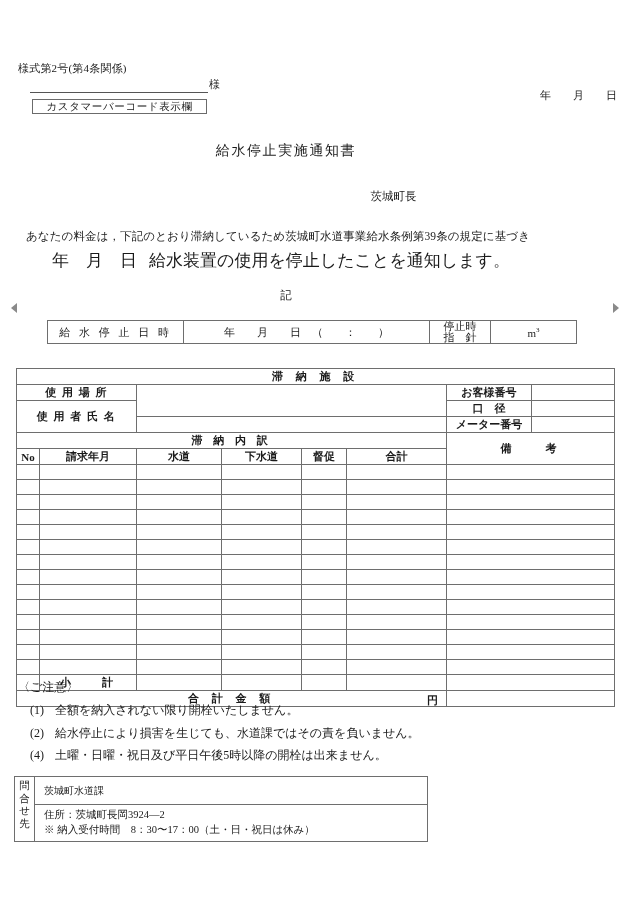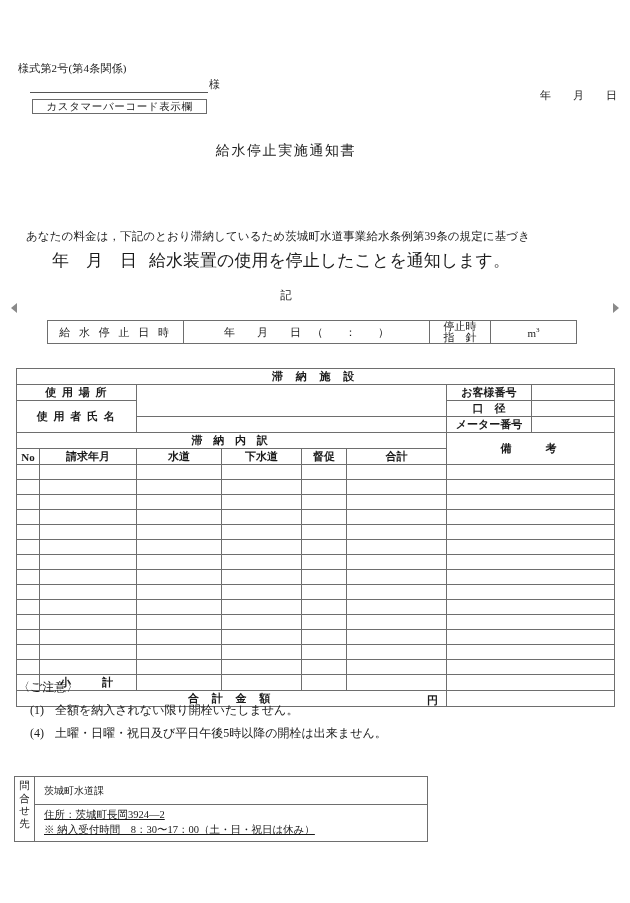--- a/index.html
+++ b/index.html
@@ -260,40 +260,41 @@
     padding-right: 10px;
     line-height: 12px;
     white-space: nowrap;
   }
   .contact-tels .tl { display: inline-block; width: 52px; }
   .contact-row2 {
     padding: 3px 0 4px 9px;
     font-size: 10.5px;
     line-height: 14.5px;
   }
-  .contact-row2 div { white-space: nowrap; text-decoration: underline; }
+  .contact-row2 div { white-space: nowrap; }
 </style>
 </head>
 <body>
 
 <div class="page">
 
   <div class="form-no">様式第2号(第4条関係)</div>
 
   <div class="addressee-line"></div>
   <div class="addressee-sama">様</div>
 
   <div class="barcode-box">カスタマーバーコード表示欄</div>
 
   <div class="date-top">
     <span class="dt-y">年</span><span class="dt-m">月</span><span>日</span>
   </div>
 
   <div class="doc-title">給水停止実施通知書</div>
 
+  <div class="issuer">茨城町長</div>
 
   <div class="body-p1">あなたの料金は，下記のとおり滞納しているため茨城町水道事業給水条例第39条の規定に基づき</div>
   <div class="body-p2">
     <span class="blank-y">年</span><span class="blank-m">月</span><span class="blank-d">日</span>　<span>給水装置の使用を停止したことを通知します。</span>
   </div>
 
   <div class="ki">記</div>
 
   <div class="edge-arrow left"></div>
   <div class="edge-arrow right"></div>
@@ -508,20 +509,21 @@
       </td>
       <td colspan="2"></td>
     </tr>
   </tbody>
     </table>
 
   <div class="notes">
     <div class="notes-title">〈ご注意〉</div>
     <div id="notes-list">
         <div class="note-item"><span class="note-num">(1)</span><span>全額を納入されない限り開栓いたしません。</span></div>
+        <div class="note-item"><span class="note-num">(2)</span><span>給水停止により損害を生じても、水道課ではその責を負いません。</span></div>
         <div class="note-item"><span class="note-num">(4)</span><span>土曜・日曜・祝日及び平日午後5時以降の開栓は出来ません。</span></div>
       </div>
   </div>
 
   <div class="contact">
     <div class="contact-side">
       <div>問</div>
       <div>合</div>
       <div>せ</div>
       <div>先</div>

